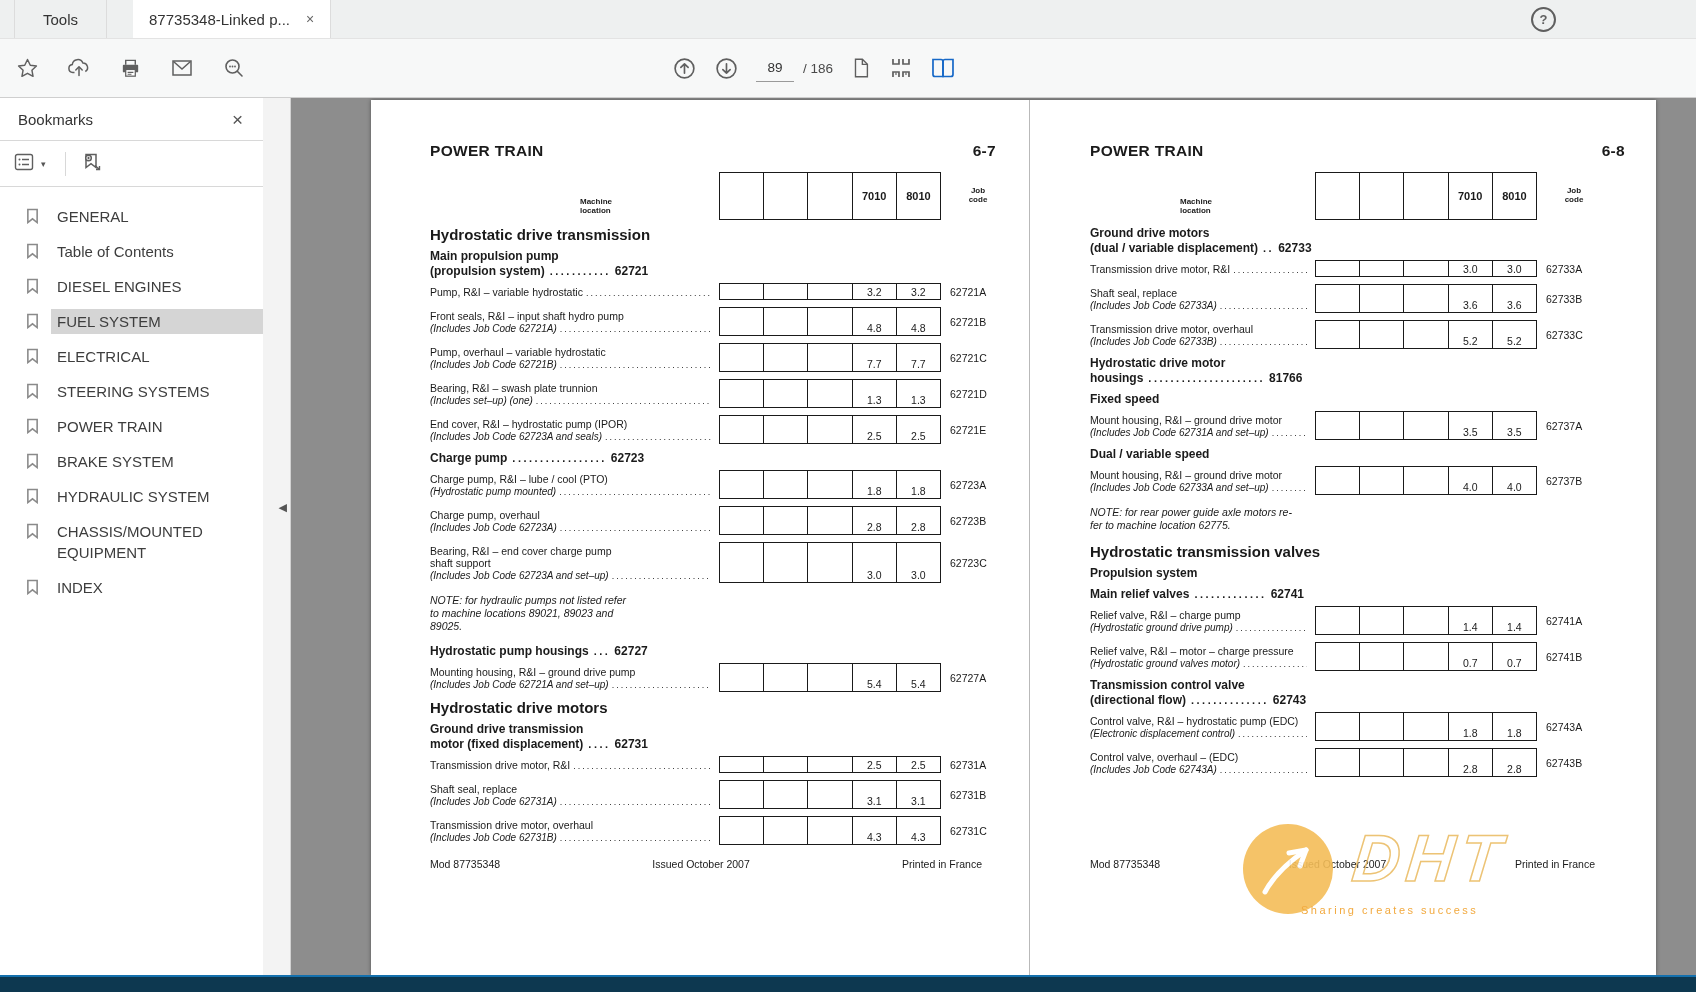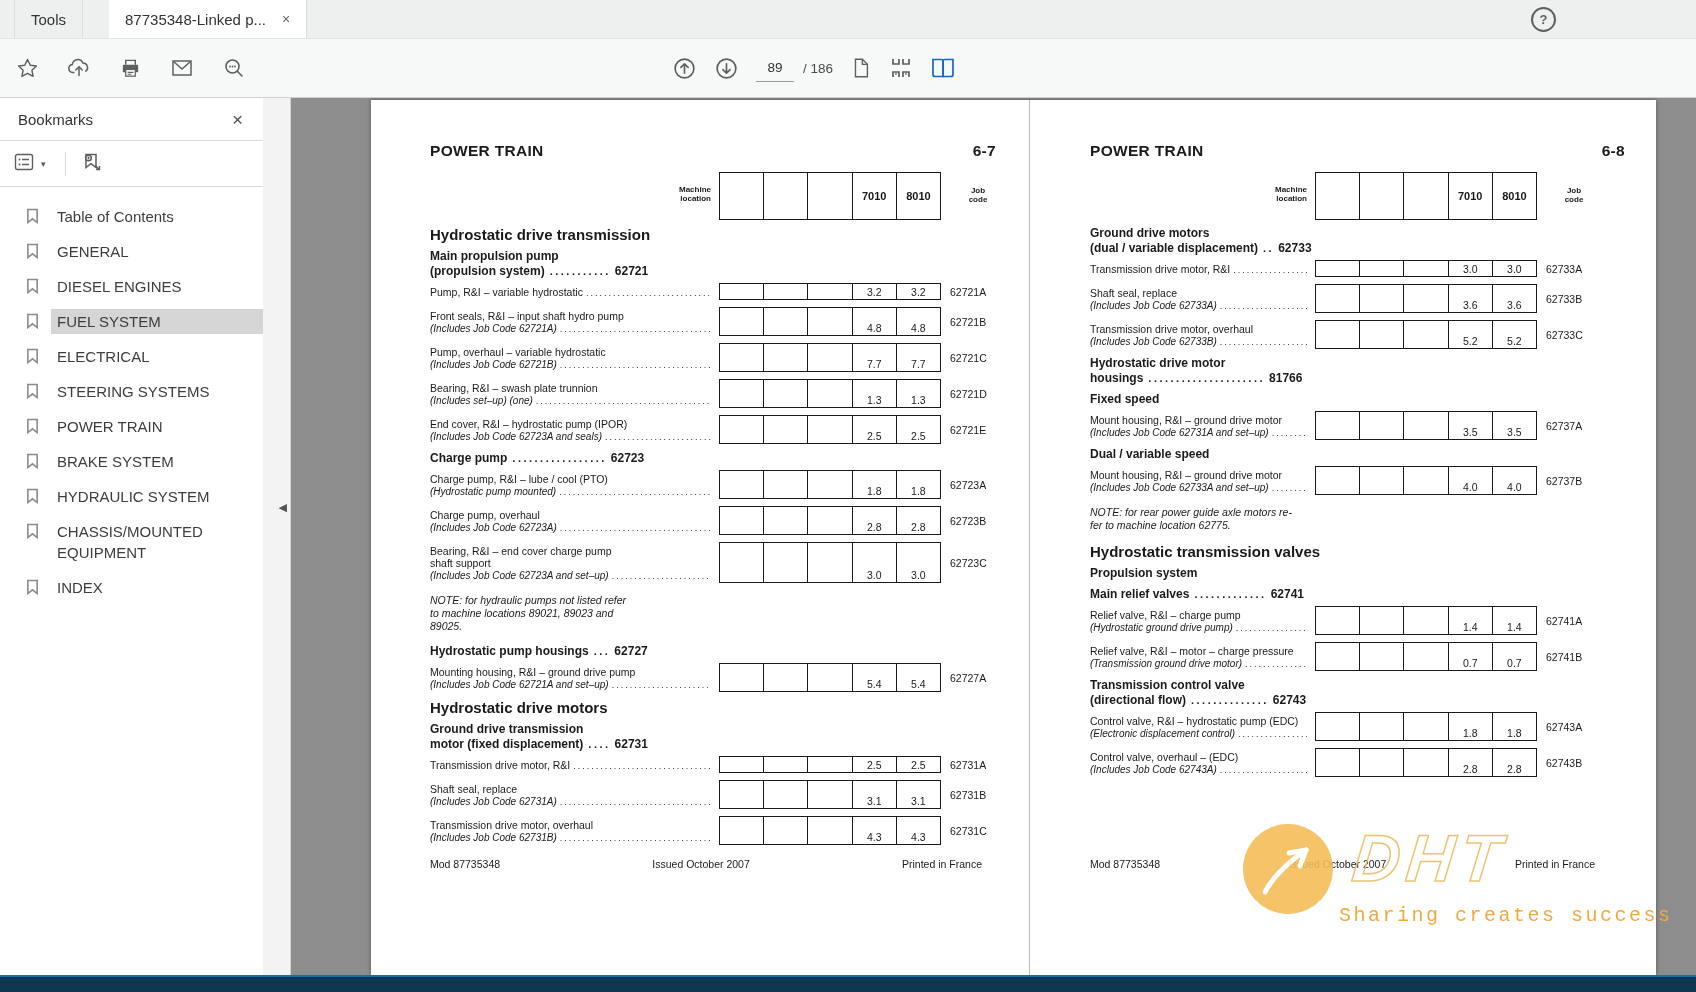--- a/index.html
+++ b/index.html
@@ -1,21 +1,21 @@
 <!DOCTYPE html>
 <html><head>
 <meta charset="utf-8">
 <style>
   html,body{margin:0;padding:0;}
   body{width:1696px;height:992px;overflow:hidden;font-family:"Liberation Sans",sans-serif;background:#8d8d8d;}
   .app{width:1696px;height:992px;display:flex;flex-direction:column;}
 
   
   .tabbar{height:38px;background:#eef0f0;display:flex;align-items:stretch;flex:none;border-bottom:1px solid #e3e3e3;}
-  .tab-tools{display:flex;align-items:center;padding:0 16px;font-size:15px;color:#333;border-left:1px solid #dcdcdc;border-right:1px solid #dcdcdc;margin-left:14px;cursor:pointer;}
+  .tab-tools{display:flex;align-items:center;padding:0 28px;font-size:15px;color:#333;border-left:1px solid #dcdcdc;border-right:1px solid #dcdcdc;margin-left:14px;cursor:pointer;}
   .tab-doc{background:#fff;display:flex;align-items:center;gap:16px;padding:0 16px;font-size:15px;color:#333;margin-left:26px;border-right:1px solid #dcdcdc;cursor:pointer;}
   .tab-close{font-size:14px;color:#666;cursor:pointer;}
   .tab-help{margin-left:auto;display:flex;align-items:center;padding-right:140px;}
   .help-circle{width:21px;height:21px;border:2px solid #5f5f5f;border-radius:50%;display:flex;align-items:center;justify-content:center;font-size:13px;font-weight:bold;color:#5f5f5f;cursor:pointer;}
 
   
   .toolbar{height:58px;background:#f7f8f8;border-bottom:1px solid #cfcfcf;display:flex;align-items:center;flex:none;position:relative;}
   .tb-left{display:flex;align-items:center;gap:28px;padding-left:16px;}
   .tb-left .tbi,.tb-center .tbi{display:flex;align-items:center;cursor:pointer;}
   .tb-center{position:absolute;left:48%;transform:translateX(-50%);display:flex;align-items:center;gap:17px;}
@@ -49,21 +49,21 @@
   .page{position:relative;box-sizing:border-box;padding-top:42px;background:#fff;color:#1a1a1a;}
   .page.pl{width:658px;padding-left:59px;}
   .page.pr{flex:1;padding-left:60px;border-left:1px solid #b9b9b9;}
 
   .page-title-row{display:flex;justify-content:space-between;font-weight:bold;font-size:15.5px;letter-spacing:.3px;}
   .pl .page-title-row{width:566px;}
   .pr .page-title-row{width:535px;}
 
   .mlhead{position:relative;height:48px;margin:12px 0 6px;}
   .ml-label,.jc-label{position:absolute;font-size:8px;font-weight:bold;line-height:9px;}
-  .ml-label{text-align:right;top:13px;}
+  .ml-label{top:25px;}
   .pl .ml-label{left:150px;width:131px;}
   .pr .ml-label{left:90px;width:127px;}
   .jc-label{text-align:center;top:14px;width:58px;}
   .pl .jc-label{left:519px;}
   .pr .jc-label{left:455px;}
   .ml-table{position:absolute;top:0;width:222px;height:48px;display:flex;border:1px solid #1a1a1a;box-sizing:border-box;}
   .pl .ml-table{left:289px;}
   .pr .ml-table{left:225px;}
   .ml-cell{flex:1;border-left:1px solid #1a1a1a;display:flex;align-items:center;justify-content:center;font-size:11px;font-weight:bold;}
   .ml-cell:first-child{border-left:none;}
@@ -91,21 +91,21 @@
 
   .note{font-style:italic;font-size:10.5px;line-height:13px;margin:11px 0;width:240px;}
 
   .page-footer{position:absolute;top:758px;display:flex;justify-content:space-between;font-size:10.5px;}
   .pl .page-footer{left:59px;width:552px;}
   .pr .page-footer{left:60px;width:505px;}
 
   
   .wm-circle{position:absolute;left:952px;top:726px;width:90px;height:90px;border-radius:50%;background:#f4bd58;opacity:.9;}
   .wm-dht{position:absolute;left:1062px;top:722px;font-size:66px;font-weight:bold;font-style:italic;letter-spacing:6px;color:transparent;-webkit-text-stroke:1.5px #ecc06e;transform:skewX(-6deg);opacity:.95;}
-  .wm-slogan{position:absolute;left:1048px;top:806px;font-family:Liberation Mono, monospace;font-size:20px;letter-spacing:2.5px;color:#f2a93e;}
+  .wm-slogan{position:absolute;left:1010px;top:806px;font-family:Liberation Sans, sans-serif;font-size:11px;letter-spacing:2.5px;color:#f2a93e;}
 
   
   .bottombar{height:17px;background:#0d3850;border-top:2px solid #1470ad;box-sizing:border-box;flex:none;}
 </style>
 </head>
 <body>
 
 <div class="app">
 
   <div class="tabbar">
@@ -223,27 +223,27 @@
               <path d="M7.5 4.7v2.6M6.2 6h2.6" stroke-width="1.1"></path>
               <path d="M14 13.5l4.5 4M18.5 14v3.5H15" stroke-width="1.4"></path>
             </svg>
         </span>
       </div>
       <div class="sb-list">
           <div class="bm-item">
             <span class="bm-ico"><svg viewBox="0 0 14 17" width="13" height="16" fill="none" stroke="#8a8a8a" stroke-width="1.7">
                 <path d="M2 1.5h10v14l-5-4-5 4z"></path>
               </svg></span>
+            <span class="bm-label">GENERAL</span>
+          </div>
+          <div class="bm-item">
+            <span class="bm-ico"><svg viewBox="0 0 14 17" width="13" height="16" fill="none" stroke="#8a8a8a" stroke-width="1.7">
+                <path d="M2 1.5h10v14l-5-4-5 4z"></path>
+              </svg></span>
             <span class="bm-label">Table of Contents</span>
-          </div>
-          <div class="bm-item">
-            <span class="bm-ico"><svg viewBox="0 0 14 17" width="13" height="16" fill="none" stroke="#8a8a8a" stroke-width="1.7">
-                <path d="M2 1.5h10v14l-5-4-5 4z"></path>
-              </svg></span>
-            <span class="bm-label">GENERAL</span>
           </div>
           <div class="bm-item">
             <span class="bm-ico"><svg viewBox="0 0 14 17" width="13" height="16" fill="none" stroke="#8a8a8a" stroke-width="1.7">
                 <path d="M2 1.5h10v14l-5-4-5 4z"></path>
               </svg></span>
             <span class="bm-label">DIESEL ENGINES</span>
           </div>
           <div class="bm-item">
             <span class="bm-ico"><svg viewBox="0 0 14 17" width="13" height="16" fill="none" stroke="#8a8a8a" stroke-width="1.7">
                 <path d="M2 1.5h10v14l-5-4-5 4z"></path>
@@ -726,21 +726,21 @@
                 <div class="rate-cell"></div>
                 <div class="rate-cell">1.4</div>
                 <div class="rate-cell">1.4</div>
               </div>
               <div class="job-code">62741A</div>
             </div>
             <div class="jobrow">
               <div class="row-label">
                 <div>Relief valve, R&amp;I – motor – charge pressure</div>
                 <div class="rl-last it">
-                  <span>(Transmission ground drive motor)</span>
+                  <span>(Hydrostatic ground valves motor)</span>
                   <span class="rdots">..........................................................................................</span>
                 </div>
               </div>
               <div class="rate-table h2">
                 <div class="rate-cell"></div>
                 <div class="rate-cell"></div>
                 <div class="rate-cell"></div>
                 <div class="rate-cell">0.7</div>
                 <div class="rate-cell">0.7</div>
               </div>

